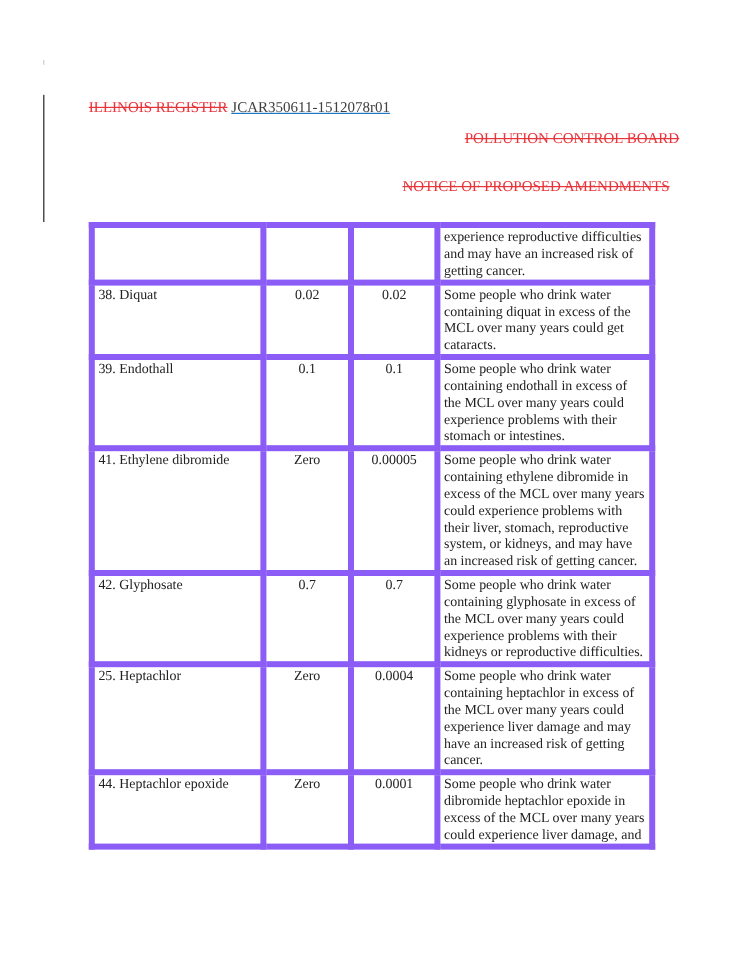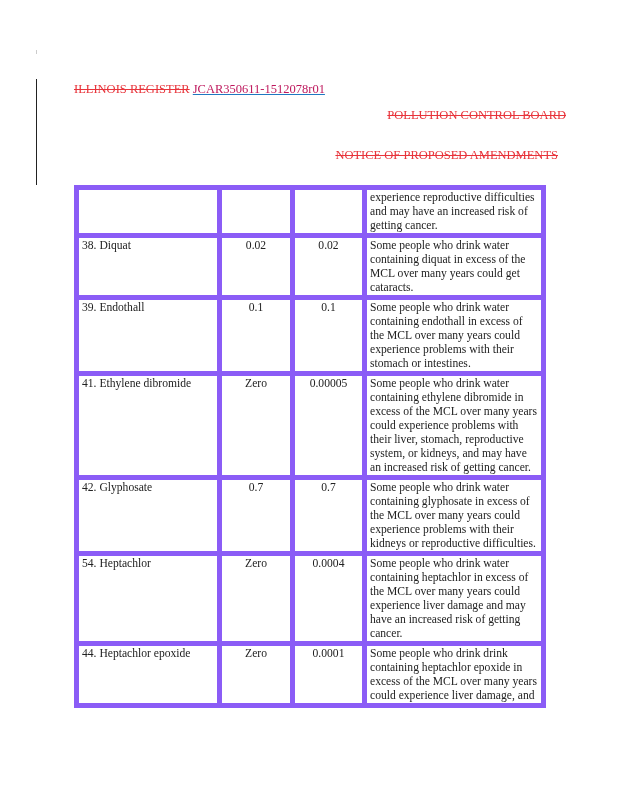--- a/index.html
+++ b/index.html
@@ -2,21 +2,21 @@
 <html><head>
   <meta charset="utf-8">
   <style>
     html, body { margin: 0; padding: 0; background: #ffffff; }
     body { width: 622px; height: 800px; position: relative; overflow: hidden;
       font-family: "Liberation Serif", "DejaVu Serif", serif; color: #222; }
     .change-bar { position: absolute; left: 36px; top: 79px; width: 1px; height: 106px; background: #222; }
     .tick { position: absolute; left: 36px; top: 50px; width: 1px; height: 4px; background: #ccc; }
     .hdr-line1 { position: absolute; left: 74px; top: 82px; font-size: 12.5px; white-space: nowrap; }
     .del { color: #e8343b; text-decoration: line-through; text-decoration-color: #e8343b; }
-    .ins { color: #be185d; text-decoration: underline; text-decoration-color: #1f78c1; }
+    .ins { color: #404040; text-decoration: underline; text-decoration-color: #1f78c1; }
     .hdr-center { position: absolute; left: 74px; width: 466px; text-align: right; font-size: 12.5px; white-space: nowrap; }
     .hdr-line2 { top: 108px; left: 100px; }
     .hdr-line3 { top: 148px; left: 92px; }
     table.mcl { position: absolute; left: 74px; top: 185px; width: 467px; border-collapse: collapse; table-layout: fixed; font-size: 11.6px; line-height: 14px; }
     table.mcl td { border: 5px solid #8b5cf6; vertical-align: top; padding: 1px 3px 0 3px; }
     table.mcl td.c2, table.mcl td.c3 { text-align: center; }
     table.mcl td.c4 { padding-left: 3px; }
     col.w1 { width: 143px; } col.w2 { width: 73px; } col.w3 { width: 72px; } col.w4 { width: 179px; }
   </style>
 </head>
@@ -68,25 +68,25 @@
       <td class="c3">0.00005</td>
       <td class="c4">Some people who drink water containing ethylene dibromide in excess of the MCL over many years could experience problems with their liver, stomach, reproductive system, or kidneys, and may have an increased risk of getting cancer.</td>
     </tr>
     <tr style="height:66px">
       <td class="c1">42. Glyphosate</td>
       <td class="c2">0.7</td>
       <td class="c3">0.7</td>
       <td class="c4">Some people who drink water containing glyphosate in excess of the MCL over many years could experience problems with their kidneys or reproductive difficulties.</td>
     </tr>
     <tr style="height:84px">
-      <td class="c1">54. Heptachlor</td>
+      <td class="c1">25. Heptachlor</td>
       <td class="c2">Zero</td>
       <td class="c3">0.0004</td>
       <td class="c4">Some people who drink water containing heptachlor in excess of the MCL over many years could experience liver damage and may have an increased risk of getting cancer.</td>
     </tr>
     <tr style="height:57px">
       <td class="c1">44. Heptachlor epoxide</td>
       <td class="c2">Zero</td>
       <td class="c3">0.0001</td>
-      <td class="c4">Some people who drink drink containing heptachlor epoxide in excess of the MCL over many years could experience liver damage, and</td>
+      <td class="c4">Some people who drink water dibromide heptachlor epoxide in excess of the MCL over many years could experience liver damage, and</td>
     </tr>
   </tbody>
 </table>
 
 </body></html>

